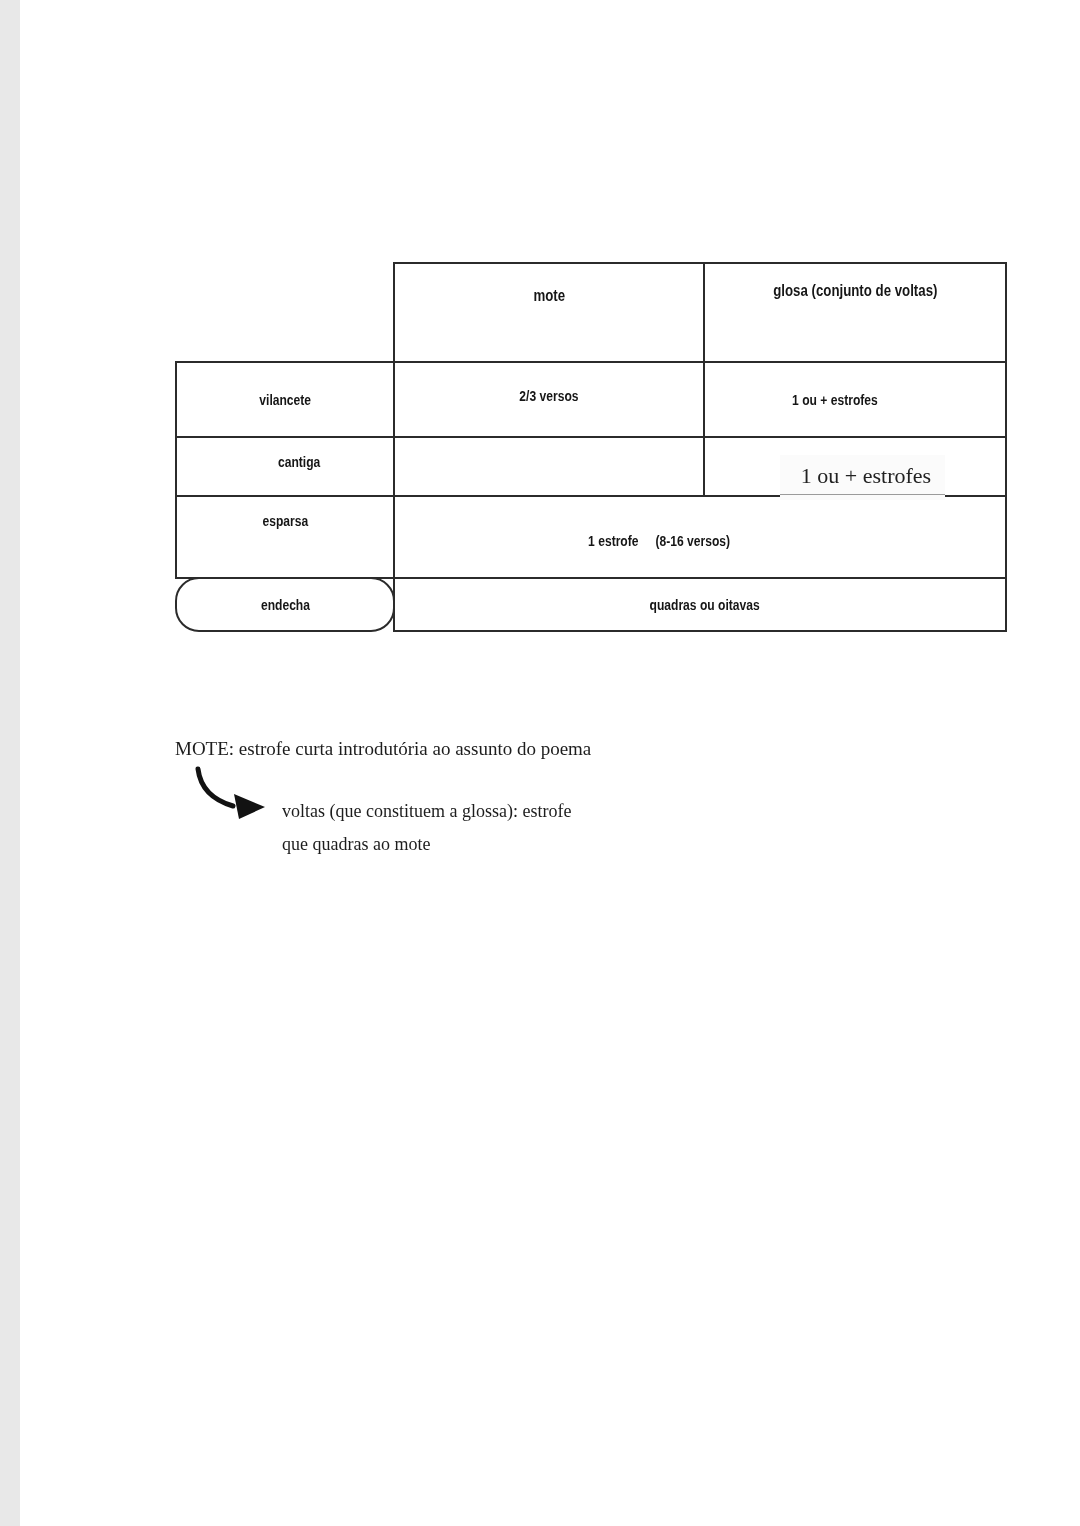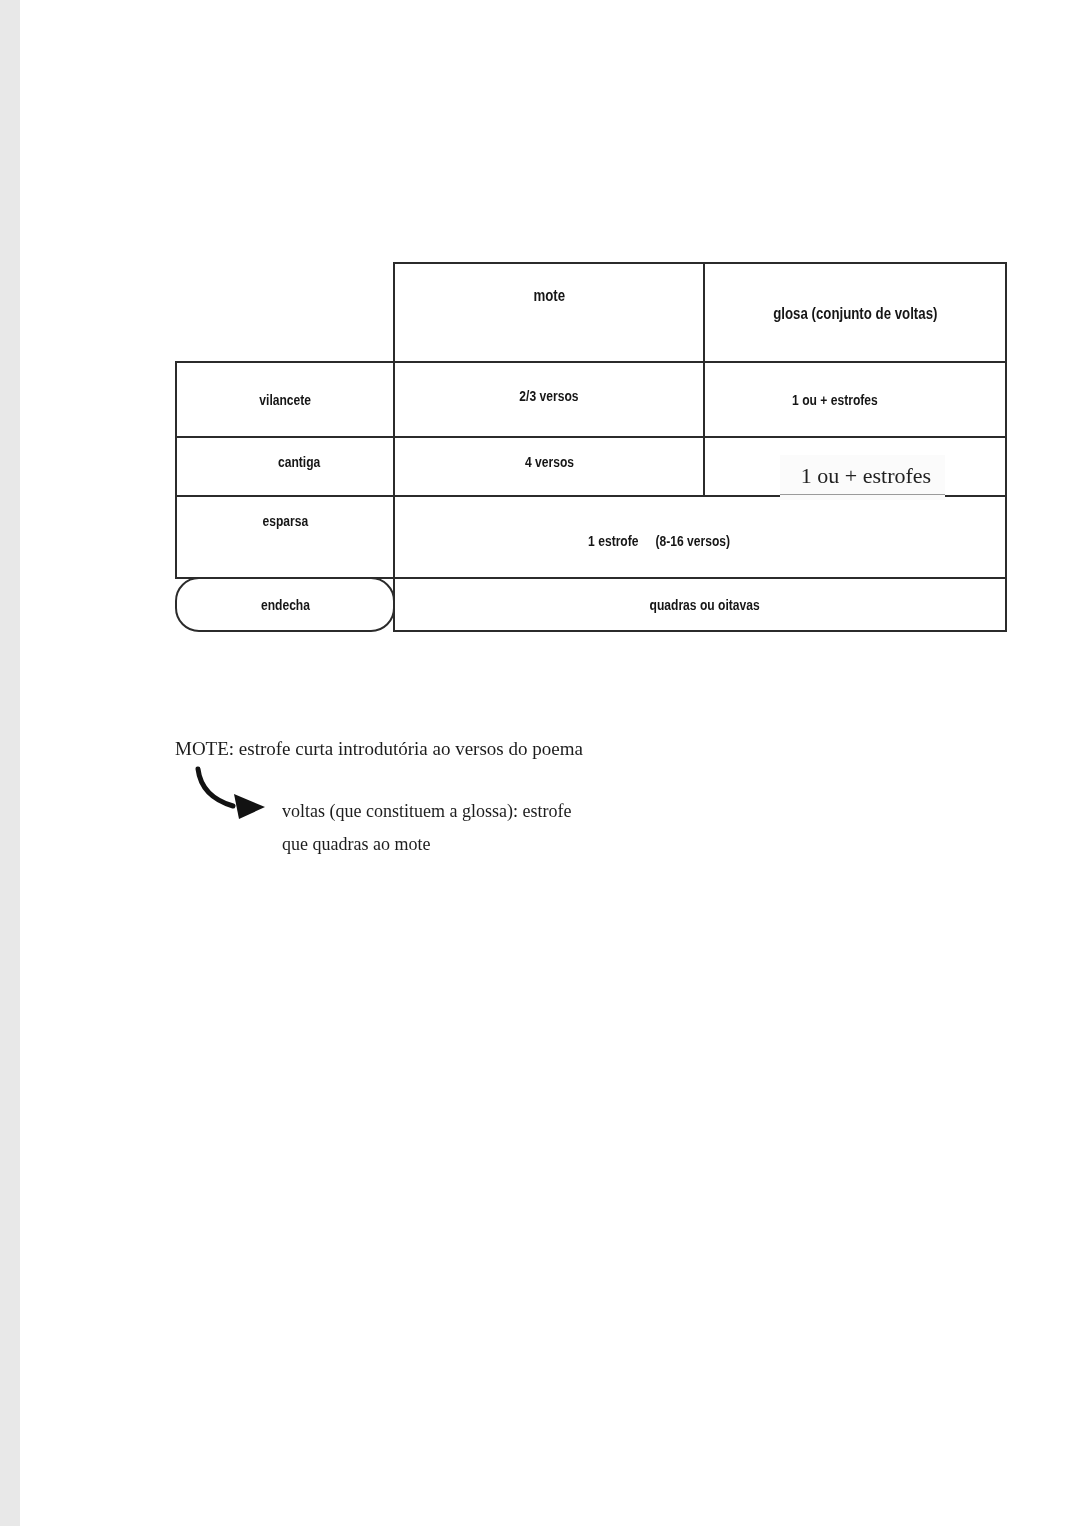--- a/index.html
+++ b/index.html
@@ -30,21 +30,21 @@
     font-family: "Liberation Sans", sans-serif;
     font-weight: 700;
     transform: scaleX(0.78);
     white-space: nowrap;
     color: #161616;
   }
   .hw-hdr  { font-size: 17px; }
   .hw-body { font-size: 15.5px; }
 
   .c-hm  { left: 373px; top: 262px; width: 312px; height: 101px; align-items: flex-start; padding-top: 22px; }
-  .c-hg  { left: 683px; top: 262px; width: 304px; height: 101px; align-items: flex-start; padding-top: 40px; }
+  .c-hg  { left: 683px; top: 262px; width: 304px; height: 101px; align-items: flex-start; padding-top: 17px; }
   .c-r0l { left: 155px; top: 361px; width: 220px; height: 77px; }
   .c-r0m { left: 373px; top: 361px; width: 312px; height: 77px; padding-bottom: 8px; }
   .c-r0g { left: 683px; top: 361px; width: 304px; height: 77px; padding-right: 40px; }
   .c-r1l { left: 155px; top: 436px; width: 220px; height: 61px; padding-bottom: 10px; padding-left: 29px; }
   .c-r1m { left: 373px; top: 436px; width: 312px; height: 61px; padding-bottom: 9px; }
   .c-r1g { left: 683px; top: 436px; width: 304px; height: 61px; align-items: flex-end; padding-bottom: 6px; padding-left: 22px; }
   .c-r2l { left: 155px; top: 495px; width: 220px; height: 84px; align-items: flex-start; padding-top: 15px; }
   .c-r2m { left: 373px; top: 495px; width: 614px; height: 84px; flex-direction: row; padding-right: 78px; padding-top: 6px; }
   .c-r2m .hw { line-height: 21px; }
   .c-r3l { left: 155px; top: 577px; width: 220px; height: 55px; border-radius: 24px; }
@@ -102,23 +102,20 @@
   <div class="cell c-r0m">
     <span class="hw hw-body">2/3 versos</span>
   </div>
   <div class="cell c-r0g">
     <span class="hw hw-body">1 ou + estrofes</span>
   </div>
 
   <div class="cell c-r1l">
     <span class="hw hw-body">cantiga</span>
   </div>
-  <div class="cell c-r1m">
-    <span class="hw hw-body">4 versos</span>
-  </div>
   <div class="cell c-r1g">
     <span class="serif-paste">1 ou + estrofes</span>
   </div>
 
   <div class="cell c-r2l">
     <span class="hw hw-body">esparsa</span>
   </div>
   <div class="cell c-r2m">
     <span class="hw hw-body">1 estrofe</span>
     <span class="hw hw-body">(8-16 versos)</span>
@@ -128,21 +125,21 @@
     <span class="hw hw-body">endecha</span>
   </div>
   <div class="cell c-r3m">
     <span class="hw hw-body">quadras ou oitavas</span>
   </div>
 
   <div class="paste-box">
     <div class="remnant-line"></div>
   </div>
 
-  <div class="note-serif n-mote">MOTE: estrofe curta introdutória ao versos do poema</div>
+  <div class="note-serif n-mote">MOTE: estrofe curta introdutória ao assunto do poema</div>
 
   <div class="arrow-wrap">
     <svg width="84" height="58" viewBox="0 0 84 58" xmlns="http://www.w3.org/2000/svg">
       <path d="M 10 6 C 12 22 21 36 45 43" fill="none" stroke="#121212" stroke-width="5" stroke-linecap="round"></path>
       <polygon points="77,44 46,31 51,56" fill="#121212"></polygon>
     </svg>
   </div>
 
   <div class="note-serif n-v1">voltas (que constituem a glossa): estrofe</div>
   <div class="note-serif n-v2">que quadras ao mote</div>

